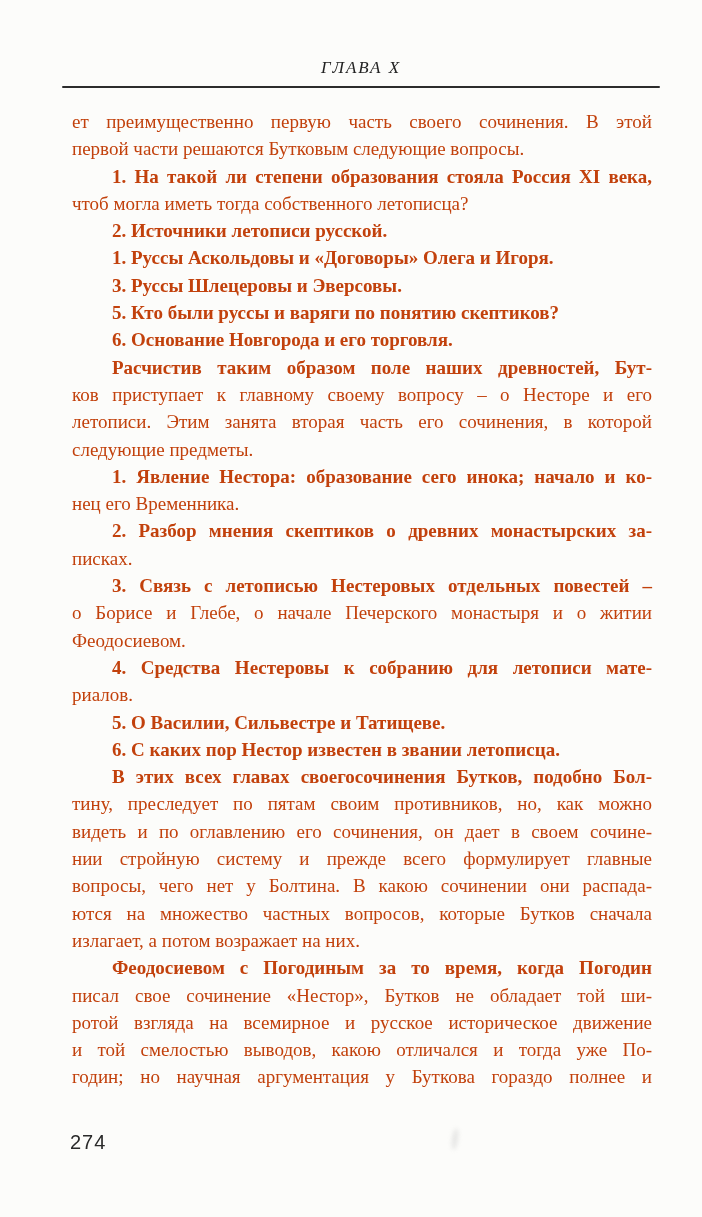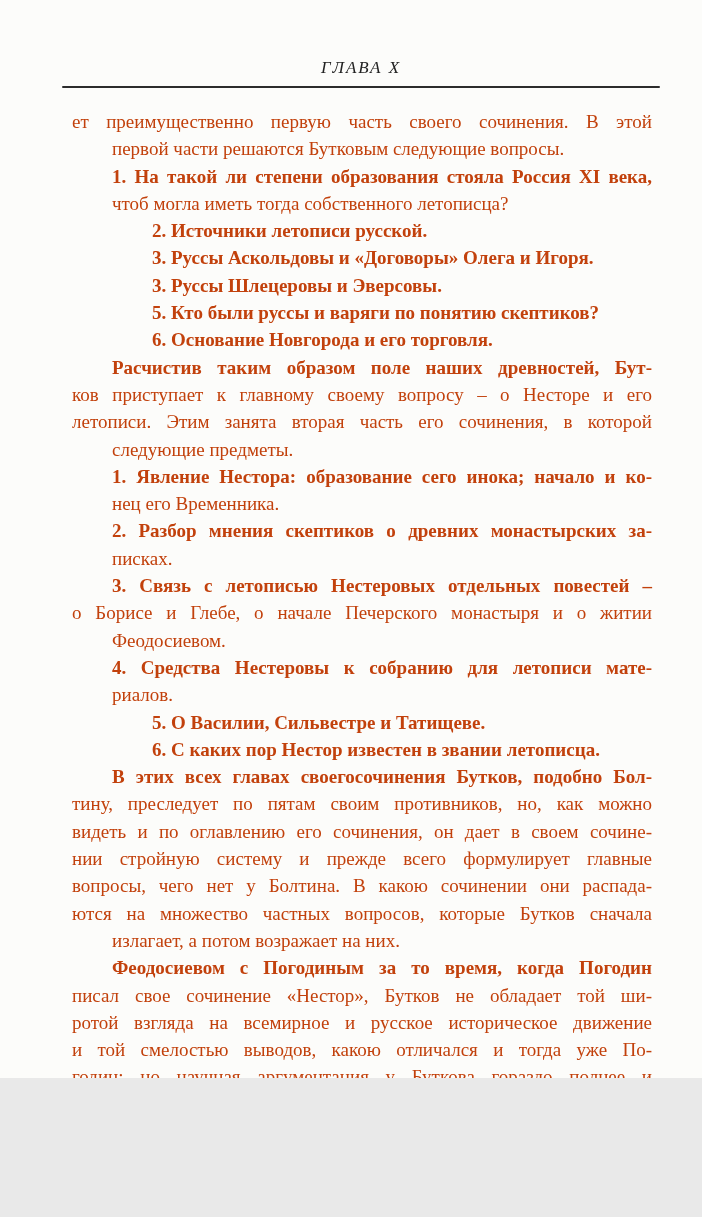--- a/index.html
+++ b/index.html
@@ -3,21 +3,21 @@
 <meta charset="utf-8">
 <style>
   html,body{margin:0;padding:0;}
   body{
     width:702px;height:1217px;
     background:#e9e9e9;
     font-family:"Liberation Serif", serif;
   }
   .page{
     position:relative;
-    width:702px;height:1078px;
+    width:702px;height:1217px;
     background:#fcfcfa;
     color:#1d1d1d;
     overflow:hidden;
   }
   .chapter-header{
     position:absolute;
     top:58px;left:62px;width:598px;
     text-align:center;
     font-style:italic;
     font-size:17px;
@@ -36,21 +36,21 @@
     font-size:19px;
     line-height:27.3px;
     color:#c2410c;
   }
   .line{white-space:normal;}
   .line.just{
     text-align:justify;
     -moz-text-align-last:justify;
     text-align-last:justify;
   }
-  .line.left{text-align:left;margin-left:40px;}
+  .line.left{text-align:left;}
   .line.indent{text-indent:40px;font-weight:bold;}
   .page-number{
     position:absolute;
     left:70px;top:1131px;
     font-family:"Liberation Sans", sans-serif;
     font-size:20px;
     letter-spacing:1px;
     color:#2a2a2a;
     text-align:right;
   }
@@ -72,21 +72,21 @@
   <div class="chapter-header">ГЛАВА X</div>
 
   <div class="header-rule" style="background: rgb(44, 44, 44);"></div>
 
   <main class="page-body">
       <div class="line just">ет преимущественно первую часть своего сочинения. В этой</div>
       <div class="line left">первой части решаются Бутковым следующие вопросы.</div>
       <div class="line just indent">1. На такой ли степени образования стояла Россия XI века,</div>
       <div class="line left">чтоб могла иметь тогда собственного летописца?</div>
       <div class="line left indent">2. Источники летописи русской.</div>
-      <div class="line left indent">3. Руссы Аскольдовы и «Договоры» Олега и Игоря.</div>
+      <div class="line left indent">1. Руссы Аскольдовы и «Договоры» Олега и Игоря.</div>
       <div class="line left indent">3. Руссы Шлецеровы и Эверсовы.</div>
       <div class="line left indent">5. Кто были руссы и варяги по понятию скептиков?</div>
       <div class="line left indent">6. Основание Новгорода и его торговля.</div>
       <div class="line just indent">Расчистив таким образом поле наших древностей, Бут-</div>
       <div class="line just">ков приступает к главному своему вопросу – о Несторе и его</div>
       <div class="line just">летописи. Этим занята вторая часть его сочинения, в которой</div>
       <div class="line left">следующие предметы.</div>
       <div class="line just indent">1. Явление Нестора: образование сего инока; начало и ко-</div>
       <div class="line left">нец его Временника.</div>
       <div class="line just indent">2. Разбор мнения скептиков о древних монастырских за-</div>

